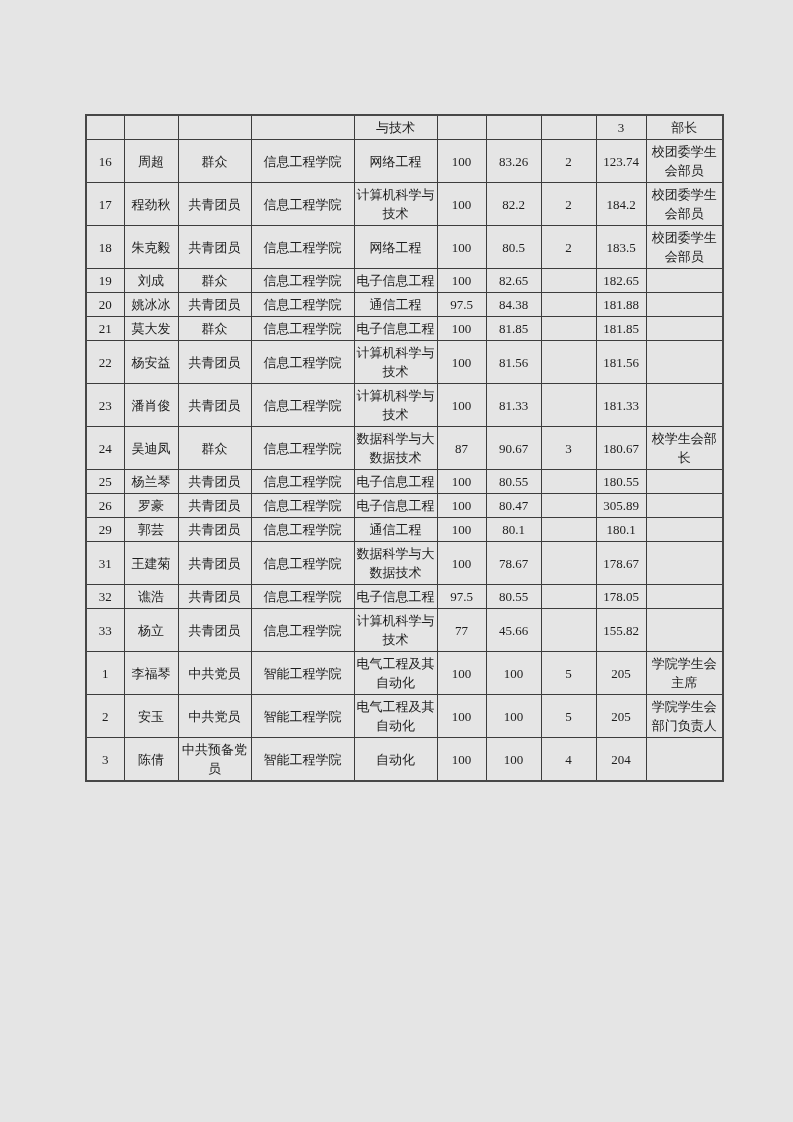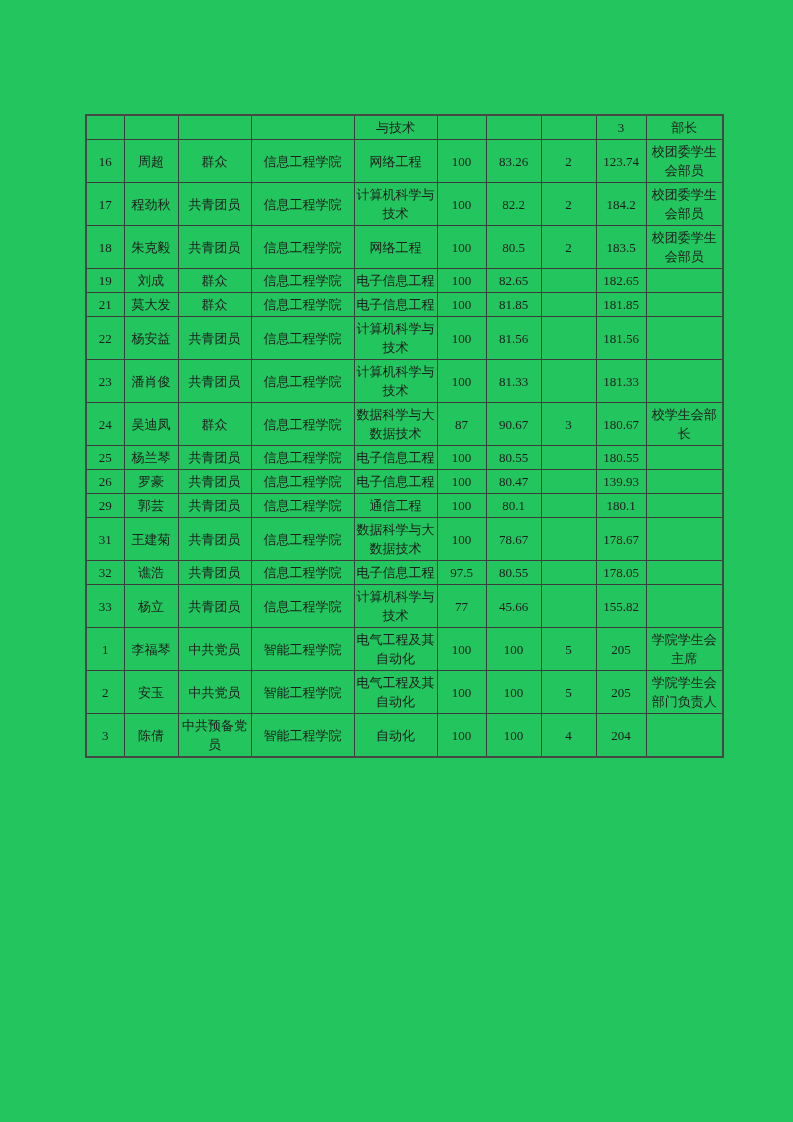--- a/index.html
+++ b/index.html
@@ -4,21 +4,21 @@
 <style>
   html, body {
     margin: 0;
     padding: 0;
     background: #ffffff;
   }
   .page {
     position: relative;
     width: 793px;
     height: 1122px;
-    background: #22c55e;
+    background: #e5e5e5;
     overflow: hidden;
     font-family: "Liberation Serif", "DejaVu Serif", serif;
   }
   table.roster {
     position: absolute;
     left: 85px;
     top: 114px;
     width: 637px;
     border-collapse: collapse;
     table-layout: fixed;
@@ -122,20 +122,32 @@
           <td class="c-political">群众</td>
           <td class="c-college">信息工程学院</td>
           <td class="c-major">电子信息工程</td>
           <td class="c-score1">100</td>
           <td class="c-score2">82.65</td>
           <td class="c-bonus"></td>
           <td class="c-total">182.65</td>
           <td class="c-remark"></td>
         </tr>
         <tr>
+          <td class="c-num">20</td>
+          <td class="c-name">姚冰冰</td>
+          <td class="c-political">共青团员</td>
+          <td class="c-college">信息工程学院</td>
+          <td class="c-major">通信工程</td>
+          <td class="c-score1">97.5</td>
+          <td class="c-score2">84.38</td>
+          <td class="c-bonus"></td>
+          <td class="c-total">181.88</td>
+          <td class="c-remark"></td>
+        </tr>
+        <tr>
           <td class="c-num">21</td>
           <td class="c-name">莫大发</td>
           <td class="c-political">群众</td>
           <td class="c-college">信息工程学院</td>
           <td class="c-major">电子信息工程</td>
           <td class="c-score1">100</td>
           <td class="c-score2">81.85</td>
           <td class="c-bonus"></td>
           <td class="c-total">181.85</td>
           <td class="c-remark"></td>
@@ -190,21 +202,21 @@
         </tr>
         <tr>
           <td class="c-num">26</td>
           <td class="c-name">罗豪</td>
           <td class="c-political">共青团员</td>
           <td class="c-college">信息工程学院</td>
           <td class="c-major">电子信息工程</td>
           <td class="c-score1">100</td>
           <td class="c-score2">80.47</td>
           <td class="c-bonus"></td>
-          <td class="c-total">139.93</td>
+          <td class="c-total">305.89</td>
           <td class="c-remark"></td>
         </tr>
         <tr>
           <td class="c-num">29</td>
           <td class="c-name">郭芸</td>
           <td class="c-political">共青团员</td>
           <td class="c-college">信息工程学院</td>
           <td class="c-major">通信工程</td>
           <td class="c-score1">100</td>
           <td class="c-score2">80.1</td>

